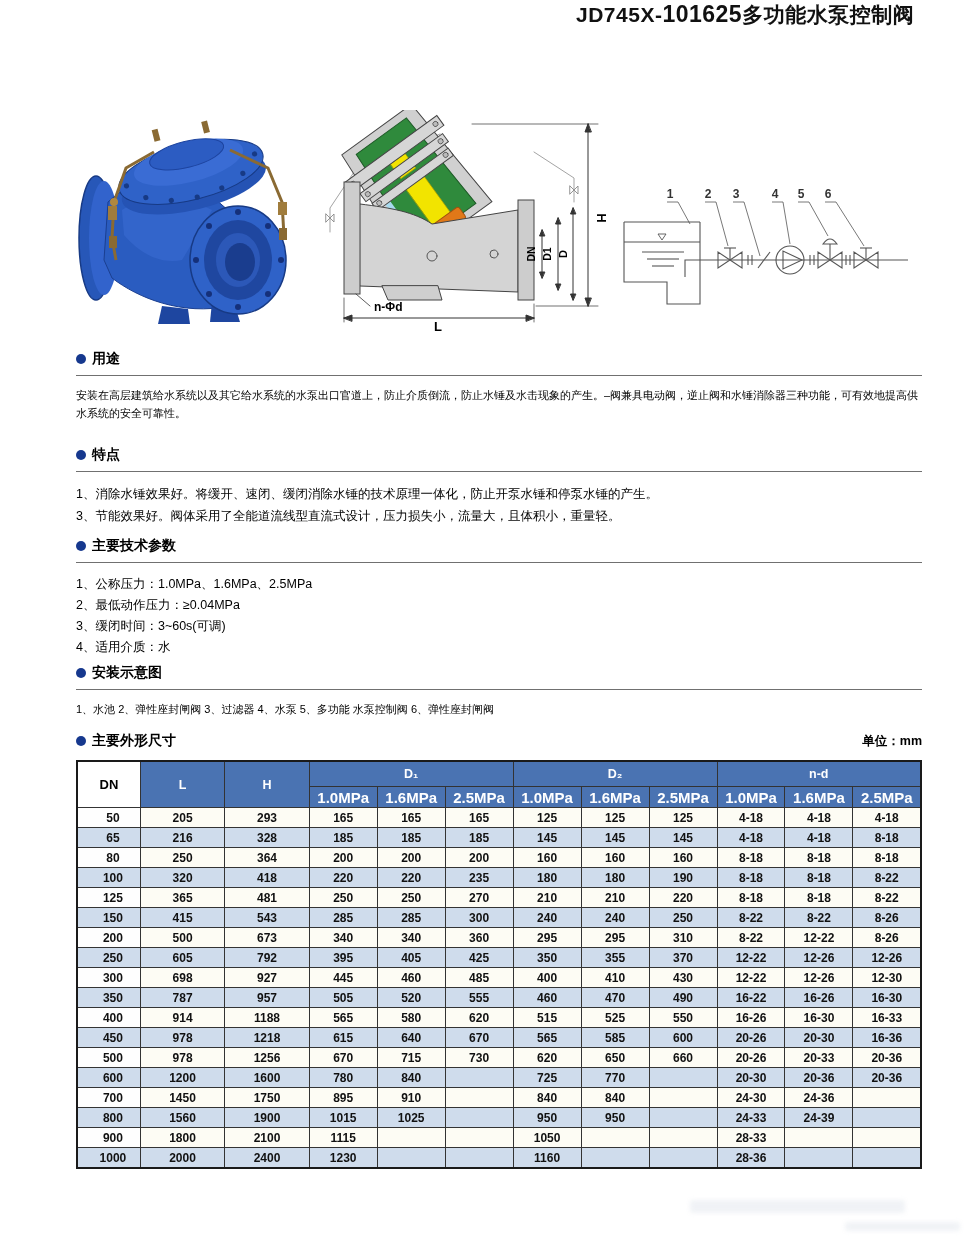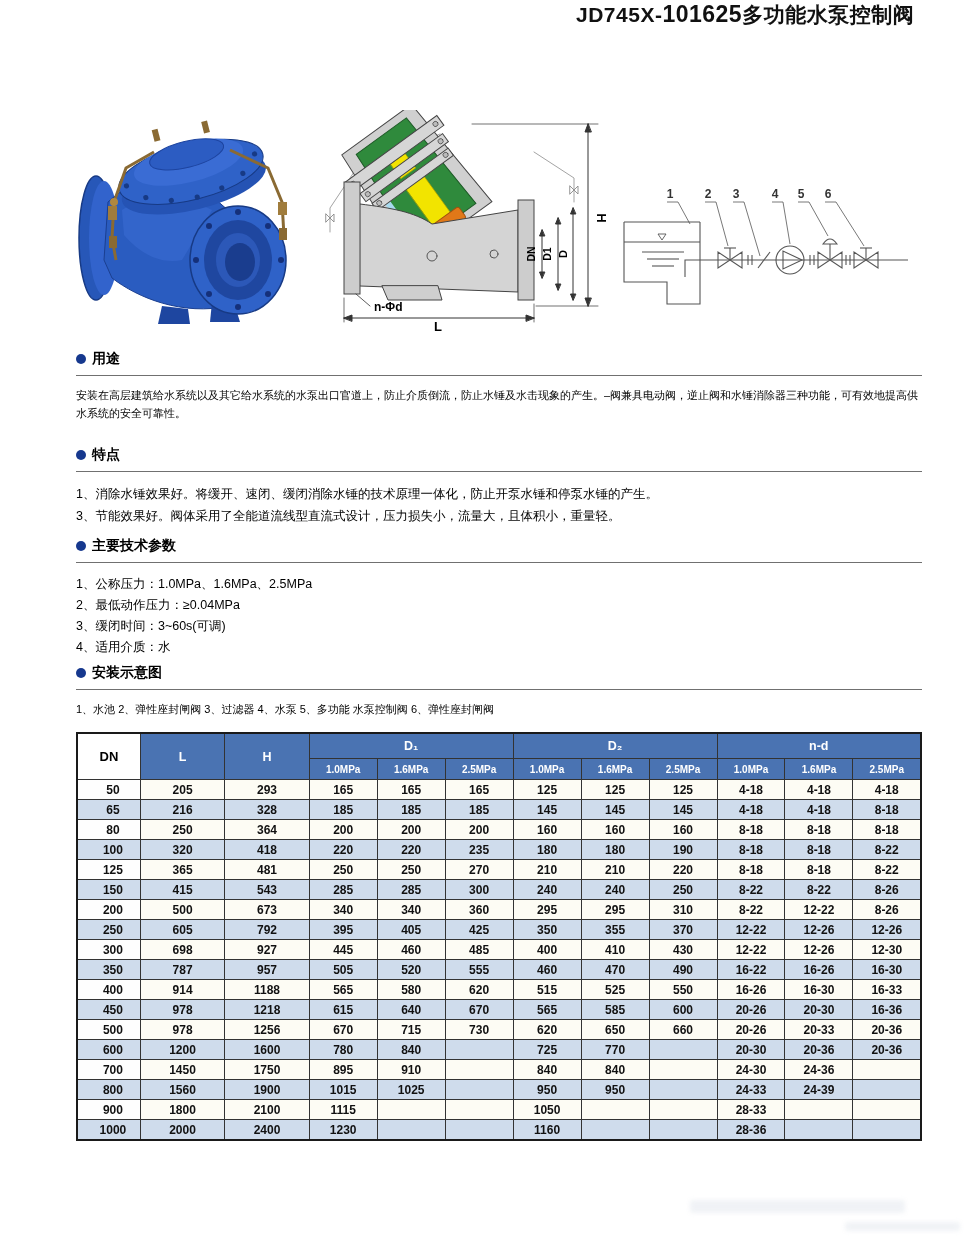--- a/index.html
+++ b/index.html
@@ -34,21 +34,21 @@
   .sec-install { margin-bottom:14px; }
   .dim-head-row { display:flex; justify-content:space-between; align-items:flex-end; }
   .unit-label { font-size:12.5px; font-weight:bold; }
   
   table.dims { width:100%; border-collapse:collapse; table-layout:fixed;
     margin-top:10px; text-align:center; font-size:12px;
     border:2px solid #1a1a1a; }
   table.dims th, table.dims td { border:1px solid #333; padding:0; overflow:hidden; white-space:nowrap; }
   table.dims thead th { background:#4a73b2; color:#ffffff; font-weight:bold; }
   table.dims thead tr.h1 th { height:24px; font-size:12.5px; }
-  table.dims thead tr.h2 th { height:20px; font-size:10px;text-align:center; }
+  table.dims thead tr.h2 th { height:20px; font-size:15px;text-align:center; }
   th.dn-head { background:#ffffff !important; color:#000 !important; font-size:13px !important; }
   table.dims tbody td { height:19px; background:#fdfcf4; font-weight:600; color:#111; }
   table.dims tbody tr.stripe td { background:#cfdcec; }
   table.dims tbody td.dn { background:#fefefe;padding-left:8px; }
   
   .wm { position:absolute; background:#dfe4ec; opacity:0.45; filter:blur(2px); border-radius:3px; }
 </style>
 </head>
 <body>
 
@@ -296,20 +296,27 @@
     <div class="sec-install">
       <div class="sec-head">
         <span class="bullet"></span>
         <span>安装示意图</span>
       </div>
       <hr class="rule">
       <p class="body-text">1、水池  2、弹性座封闸阀  3、过滤器  4、水泵  5、多功能 水泵控制阀  6、弹性座封闸阀</p>
     </div>
 
     <div class="sec-dims">
+      <div class="dim-head-row">
+        <div class="sec-head">
+          <span class="bullet"></span>
+          <span>主要外形尺寸</span>
+        </div>
+        <span class="unit-label">单位：mm</span>
+      </div>
 
       <table class="dims">
         <colgroup>
           <col style="width:7.5%">
             <col style="width:10%">
             <col style="width:10%">
           <col style="width:8.05%">
             <col style="width:8.05%">
             <col style="width:8.05%">
           <col style="width:8.05%">

